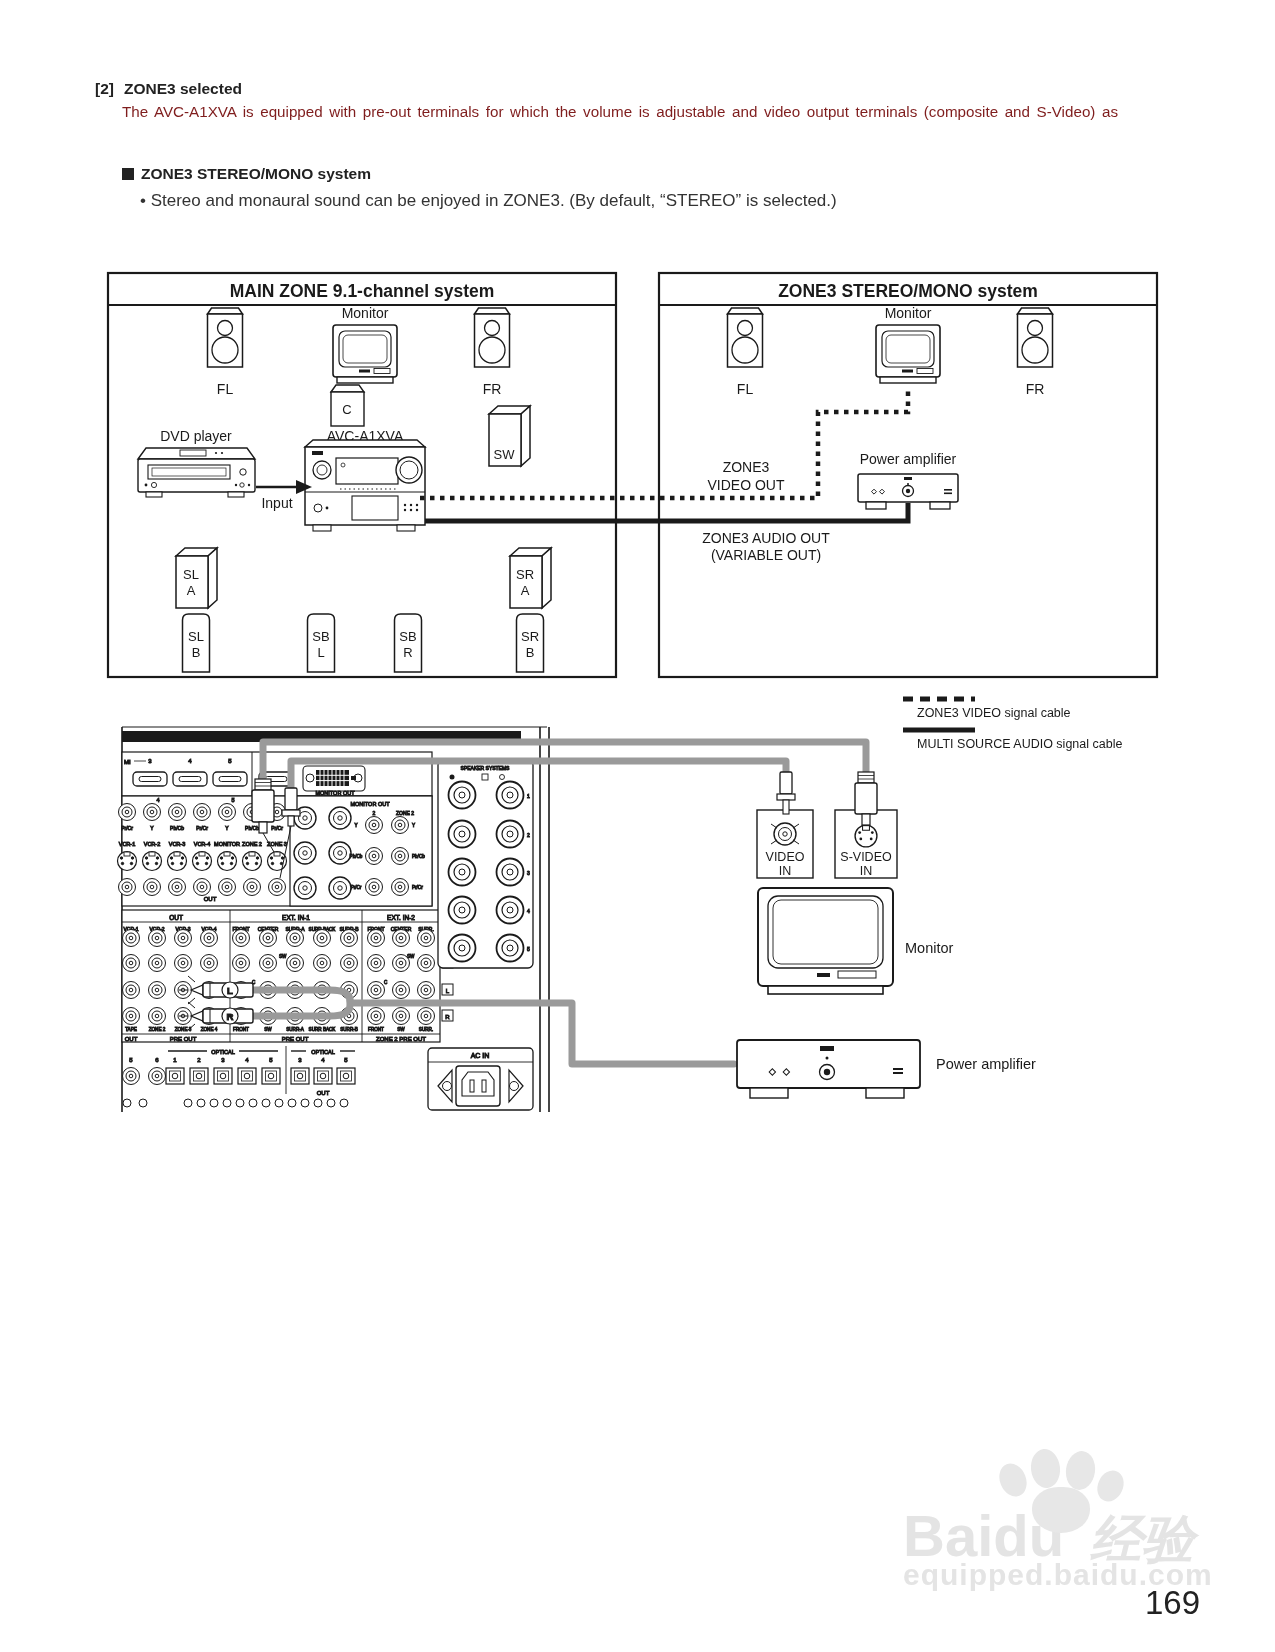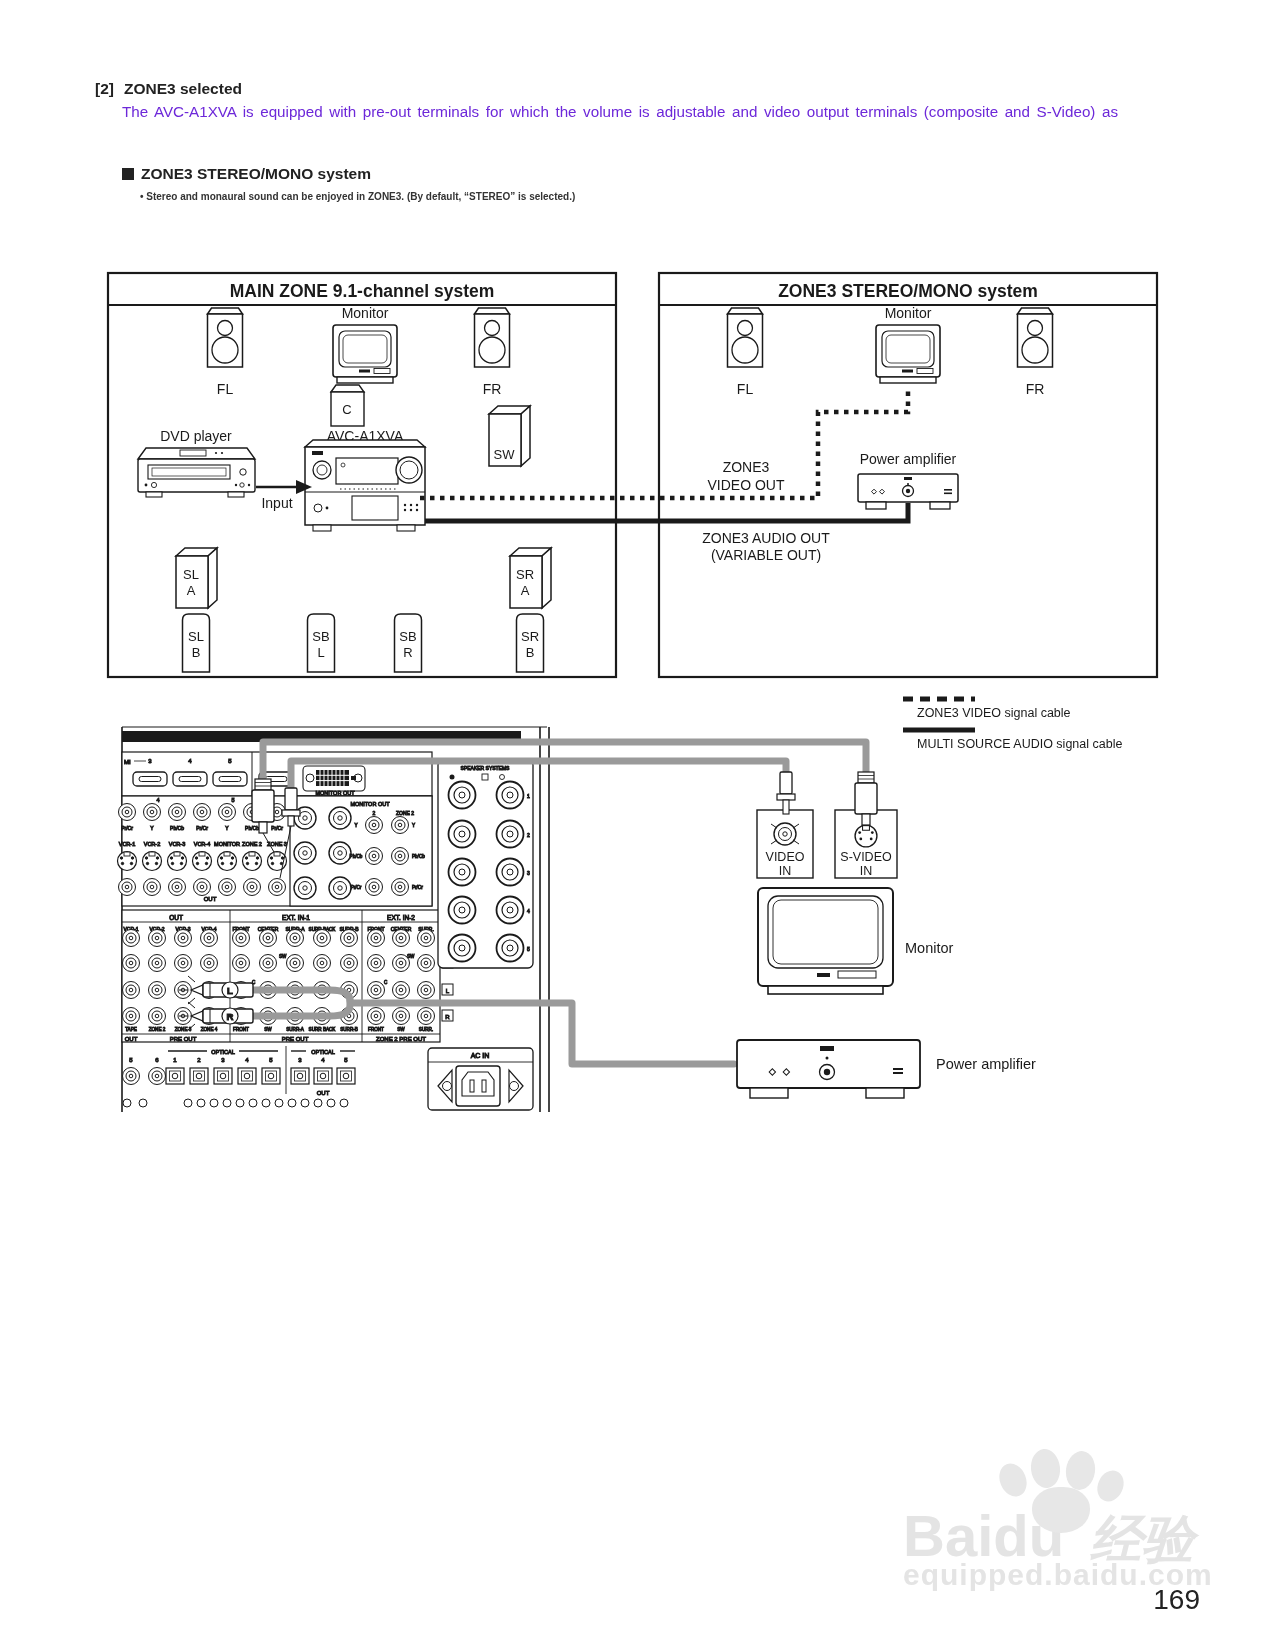--- a/index.html
+++ b/index.html
@@ -1,41 +1,41 @@
 <!DOCTYPE html>
 <html><head>
 <meta charset="utf-8">
 <style>
   html,body{margin:0;padding:0;background:#fff;}
   #page{position:relative;width:1275px;height:1652px;background:#ffffff;overflow:hidden;
         font-family:"Liberation Sans",sans-serif;color:#2e2e2e;}
   .abs{position:absolute;}
   .h2row{left:95px;top:80px;font-size:15.5px;font-weight:bold;color:#222;display:flex;gap:10px;}
-  .bodyline{left:122px;font-size:15.2px;color:#6d28d9;width:996px;white-space:nowrap;}
+  .bodyline{left:122px;font-size:15.2px;color:#7f1d1d;width:996px;white-space:nowrap;}
   .jline{white-space:normal;text-align:justify;text-align-last:justify;}
   .subhead{left:122px;top:165px;font-size:15.5px;font-weight:bold;color:#222;}
   .sq{display:inline-block;width:12px;height:12px;background:#222;margin-right:7px;transform:translateY(1px);}
-  .bullet{left:140px;font-size:10px;color:#333;width:978px;white-space:nowrap;font-weight:bold;}
+  .bullet{left:140px;font-size:17px;color:#333;width:978px;white-space:nowrap;}
   svg text{font-family:"Liberation Sans",sans-serif;fill:#1a1a1a;}
   .big{font-size:17.5px;font-weight:bold;}
   .lab{font-size:14px;}
   .lab2{font-size:14.5px;}
   .mid{font-size:13px;}
   .t7{font-size:7px;}
   .t65{font-size:6.5px;}
   .t6{font-size:6px;}
   .t55{font-size:5.5px;}
   .t5{font-size:5px;}
   .t45{font-size:4.6px;}
   .t12{font-size:12.5px;}
   .plugL{font-size:9.5px;font-weight:bold;}
   .wm{position:absolute;color:#e4e4e4;font-weight:bold;}
   .pawdot{position:absolute;background:#e7e7e7;border-radius:50%;}
   #pageno{position:absolute;left:1100px;top:1584px;width:100px;text-align:right;
-          font-size:28px;color:#222;}
+          font-size:33px;color:#222;}
 </style>
 </head>
 <body>
 
 <div id="page">
 
   <div class="abs h2row">
     <span>[2]</span>
     <span>ZONE3 selected</span>
   </div>

